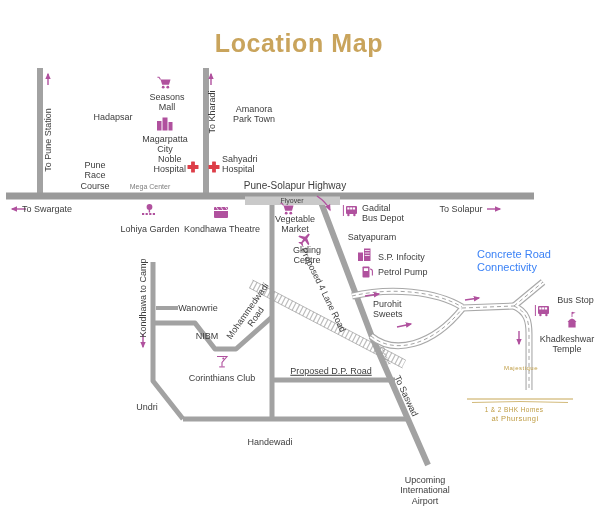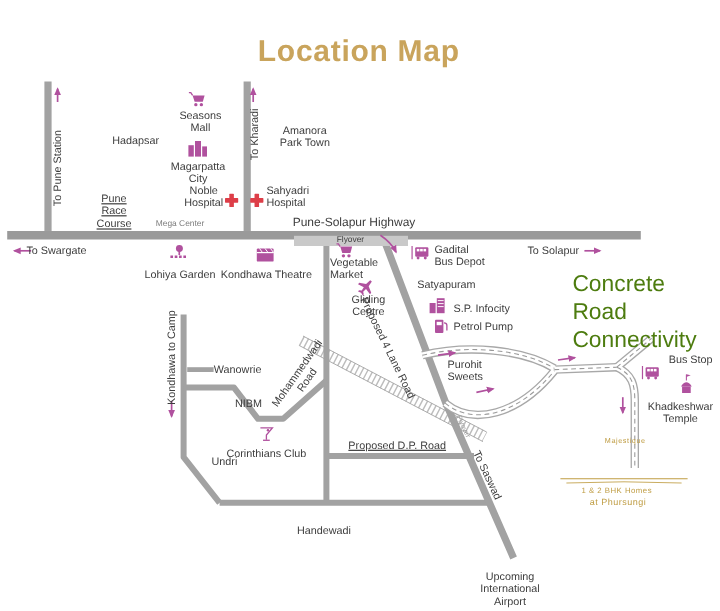--- a/index.html
+++ b/index.html
@@ -5,21 +5,21 @@
   html,body{margin:0;padding:0;background:#fff;}
   .map{position:relative;width:600px;height:509px;background:#ffffff;overflow:hidden;
        font-family:"Liberation Sans",sans-serif;}
   .map svg{position:absolute;left:0;top:0;}
   .lbl{position:absolute;color:#3d3d3d;font-size:9px;font-weight:500;line-height:1.16;
        text-align:center;white-space:pre-line;transform:translate(-50%,-50%);pointer-events:none;}
   .lblL{transform:translateY(-50%);text-align:left;}
   .lblR{transform:translateY(-50%);text-align:center;}
   .title{position:absolute;transform:translate(-50%,-50%);color:#c9a45c;font-size:25px;
          font-weight:700;letter-spacing:.6px;white-space:nowrap;}
-  .big{font-size:19px;line-height:1.2;color:#4d7c0f;}
+  .big{font-size:11px;line-height:1.2;color:#3b82f6;}
   .tiny{font-size:7px;color:#7d7d7d;}
   .fly{font-size:7px;color:#3d3d3d;}
   .fly2{font-size:6px;color:#9c9c9c;}
   .gold{color:#bf9c42;}
   .logo-name{position:absolute;transform:translate(-50%,-50%);font-family:"DejaVu Serif",serif;
              font-size:30px;color:#2e2a26;letter-spacing:1px;}
   .logo-brand{position:absolute;transform:translate(-50%,-50%);font-size:6px;letter-spacing:.5px;}
   .logo-homes{position:absolute;transform:translate(-50%,-50%);font-size:6.5px;letter-spacing:.4px;}
   .logo-loc{position:absolute;transform:translate(-50%,-50%);font-size:7.5px;letter-spacing:.4px;}
 </style>
@@ -179,31 +179,31 @@
 Mall</div>
   <div class="lbl" style="left:165px;top:144px;">Magarpatta
 City</div>
   <div class="lbl lblR" style="right:414px;top:164px;">Noble
 Hospital</div>
   <div class="lbl lblL" style="left:222px;top:164px;">Sahyadri
 Hospital</div>
   <div class="lbl" style="left:212px;top:112px;transform:translate(-50%,-50%) rotate(-90deg);white-space:nowrap;">To Kharadi</div>
   <div class="lbl" style="left:254px;top:114px;">Amanora
 Park Town</div>
-  <div class="lbl" style="left:95px;top:176px;text-decoration:underline;">Pune
+  <div class="lbl" style="left:95px;top:176px;">Pune
 Race
 Course</div>
   <div class="lbl tiny" style="left:150px;top:187px;white-space:nowrap;">Mega Center</div>
   <div class="lbl" style="left:295px;top:186px;font-size:10px;white-space:nowrap;">Pune-Solapur Highway</div>
   <div class="lbl fly" style="left:292px;top:201px;white-space:nowrap;">Flyover</div>
   <div class="lbl" style="left:47px;top:209px;white-space:nowrap;">To Swargate</div>
   <div class="lbl" style="left:461px;top:209px;white-space:nowrap;">To Solapur</div>
   <div class="lbl" style="left:150px;top:229px;white-space:nowrap;">Lohiya Garden</div>
   <div class="lbl" style="left:222px;top:229px;white-space:nowrap;">Kondhawa Theatre</div>
-  <div class="lbl lblL" style="left:275px;top:224px;">Vegetable
+  <div class="lbl lblL" style="left:275px;top:224px;text-align:center;">Vegetable
 Market</div>
   <div class="lbl" style="left:307px;top:255px;">Gliding
 Centre</div>
   <div class="lbl lblL" style="left:362px;top:213px;">Gadital
 Bus Depot</div>
   <div class="lbl" style="left:372px;top:237px;white-space:nowrap;">Satyapuram</div>
   <div class="lbl lblL" style="left:378px;top:257px;white-space:nowrap;">S.P. Infocity</div>
   <div class="lbl lblL" style="left:378px;top:272px;white-space:nowrap;">Petrol Pump</div>
   <div class="lbl lblL big" style="left:477px;top:261px;">Concrete Road
 Connectivity</div>
@@ -213,21 +213,21 @@
   <div class="lbl" style="left:252px;top:314px;transform:translate(-50%,-50%) rotate(-55deg);">Mohammedwadi
 Road</div>
   <div class="lbl" style="left:323px;top:290px;transform:translate(-50%,-50%) rotate(64deg);white-space:nowrap;">Proposed 4 Lane Road</div>
   <div class="lbl fly2" style="left:385px;top:356px;transform:translate(-50%,-50%) rotate(65deg);white-space:nowrap;">Flyover</div>
   <div class="lbl lblL" style="left:373px;top:309px;">Purohit
 Sweets</div>
   <div class="lbl" style="left:560px;top:300px;white-space:nowrap;padding-left:31px;">Bus Stop</div>
   <div class="lbl" style="left:567px;top:344px;">Khadkeshwar
 Temple</div>
   <div class="lbl" style="left:222px;top:378px;white-space:nowrap;">Corinthians Club</div>
-  <div class="lbl" style="left:147px;top:385px;white-space:nowrap;margin-left:40px;">Undri</div>
+  <div class="lbl" style="left:147px;top:407px;white-space:nowrap;">Undri</div>
   <div class="lbl" style="left:331px;top:371px;white-space:nowrap;text-decoration:underline;">Proposed D.P. Road</div>
   <div class="lbl" style="left:270px;top:430px;white-space:nowrap;margin-top:12px;">Handewadi</div>
   <div class="lbl" style="left:406px;top:396px;transform:translate(-50%,-50%) rotate(65deg);white-space:nowrap;">To Saswad</div>
   <div class="lbl" style="left:425px;top:491px;">Upcoming
 International
 Airport</div>
 
   <div class="logo-brand gold" style="left:521px;top:368px;">Majestique</div>
   <svg width="600" height="509" viewBox="0 0 600 509" style="pointer-events:none;">
     <path d="M467,399 H573" stroke="#bf9c42" stroke-width="0.9" fill="none"></path>

